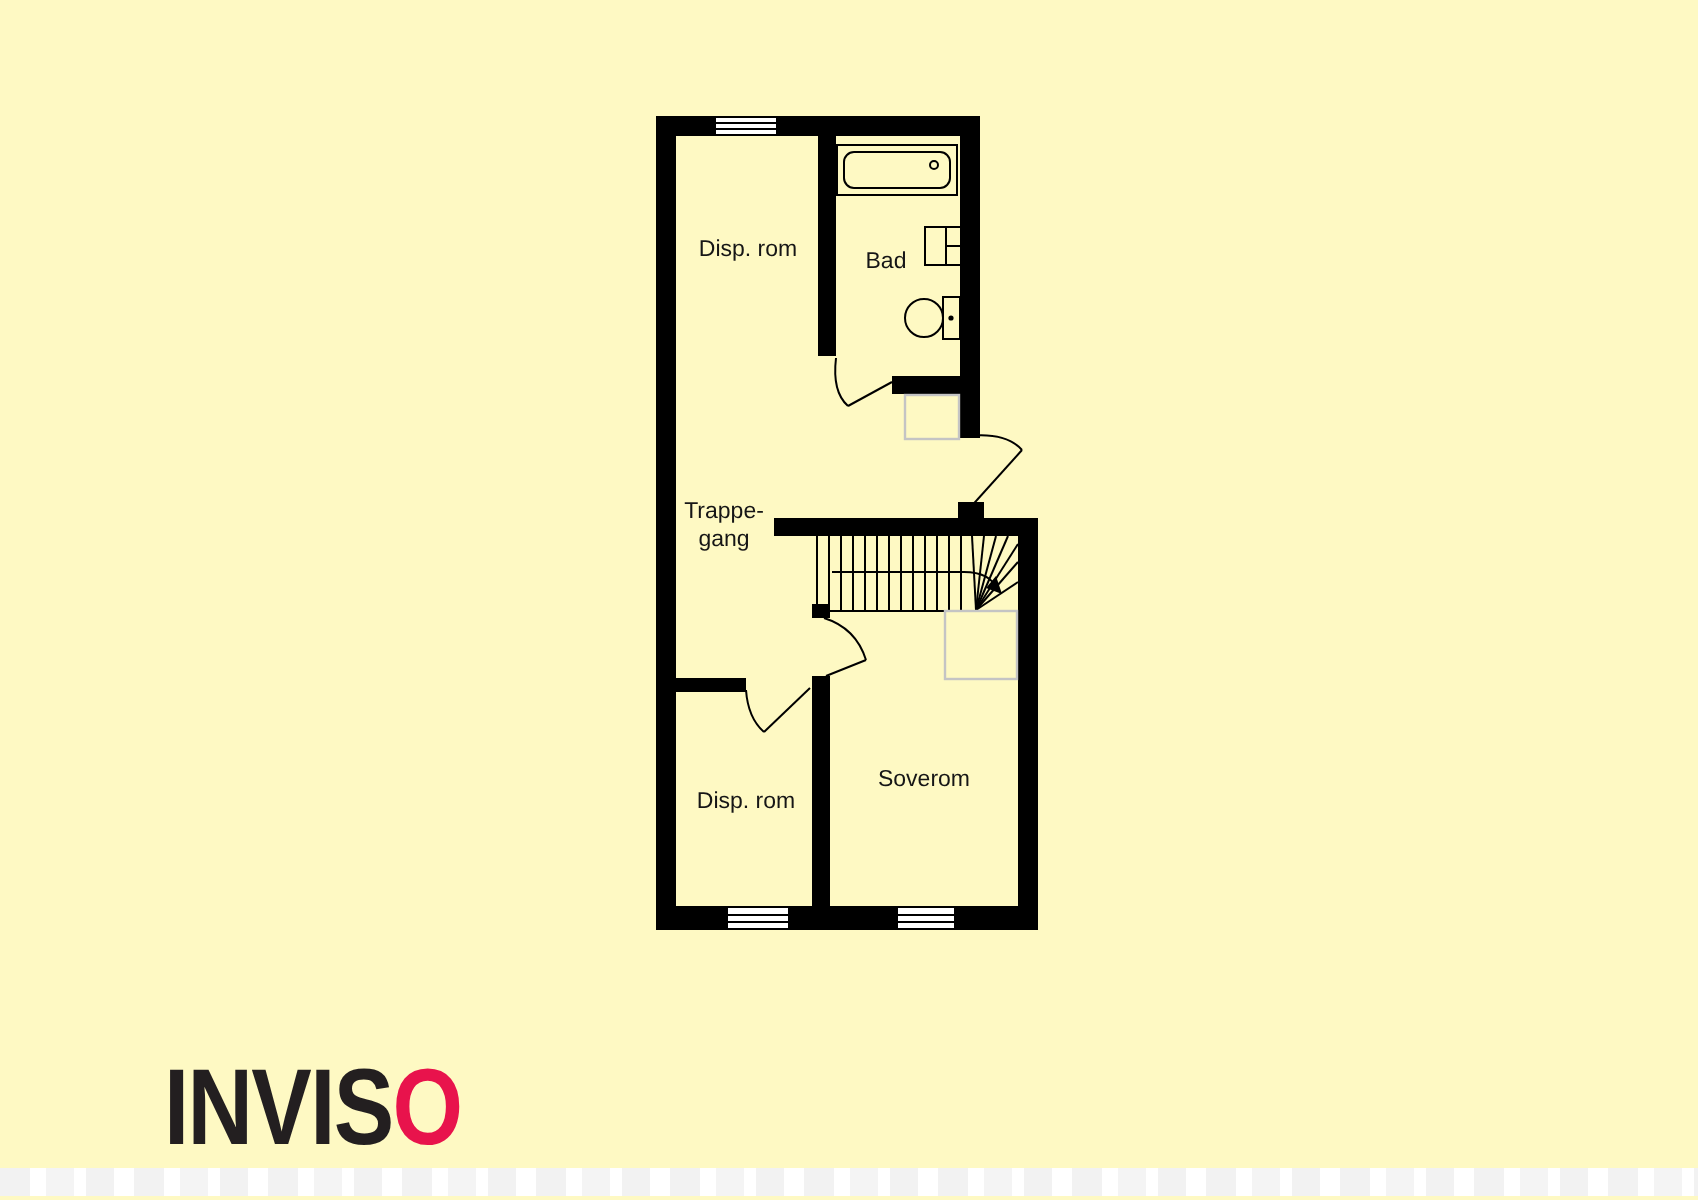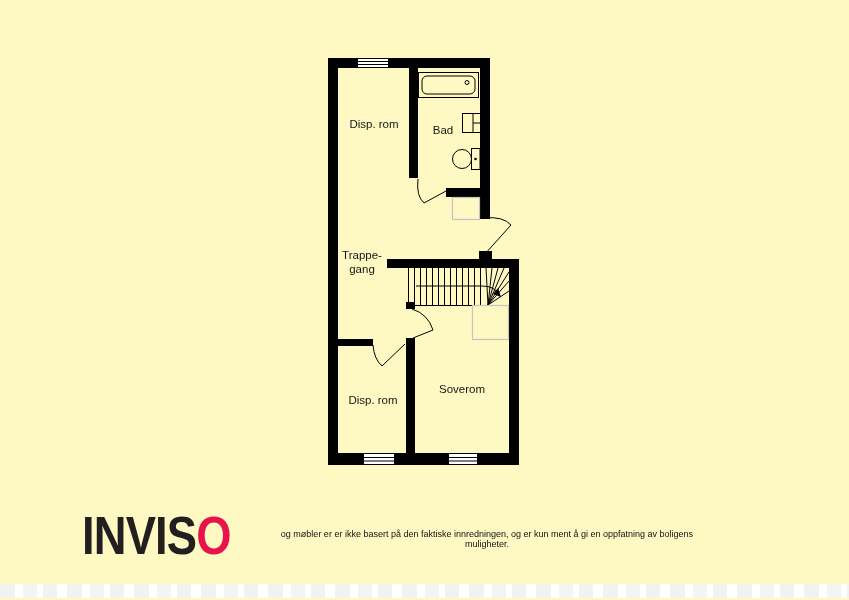--- a/index.html
+++ b/index.html
@@ -22,21 +22,21 @@
   }
   .room-label {
     font-family: "Liberation Sans", sans-serif;
     font-size: 11.5px;
     fill: #161616;
     text-anchor: middle;
   }
   .footer {
     position: absolute;
     left: 0;
-    top: 506px;
+    top: 525px;
     width: 849px;
     height: 58px;
   }
   .logo {
     position: absolute;
     left: 82px;
     top: 2px;
     font-weight: bold;
     font-size: 54px;
     line-height: 1;
@@ -197,19 +197,18 @@
       <text class="room-label" x="373" y="404">Disp. rom</text>
       <text class="room-label" x="462" y="393">Soverom</text>
     </g>
   </svg>
 
   <div class="footer">
     <div class="logo">
       <span>INVIS</span><span class="logo-o">O</span>
     </div>
     <div class="disclaimer">
-      <div>og møbler er er ikke basert på den faktiske innredningen, og er kun ment å gi en oppfatning av boligens muligheter.</div>
     </div>
   </div>
 
   <div class="reflection-strip"></div>
 
 </div>
 
 </body></html>

